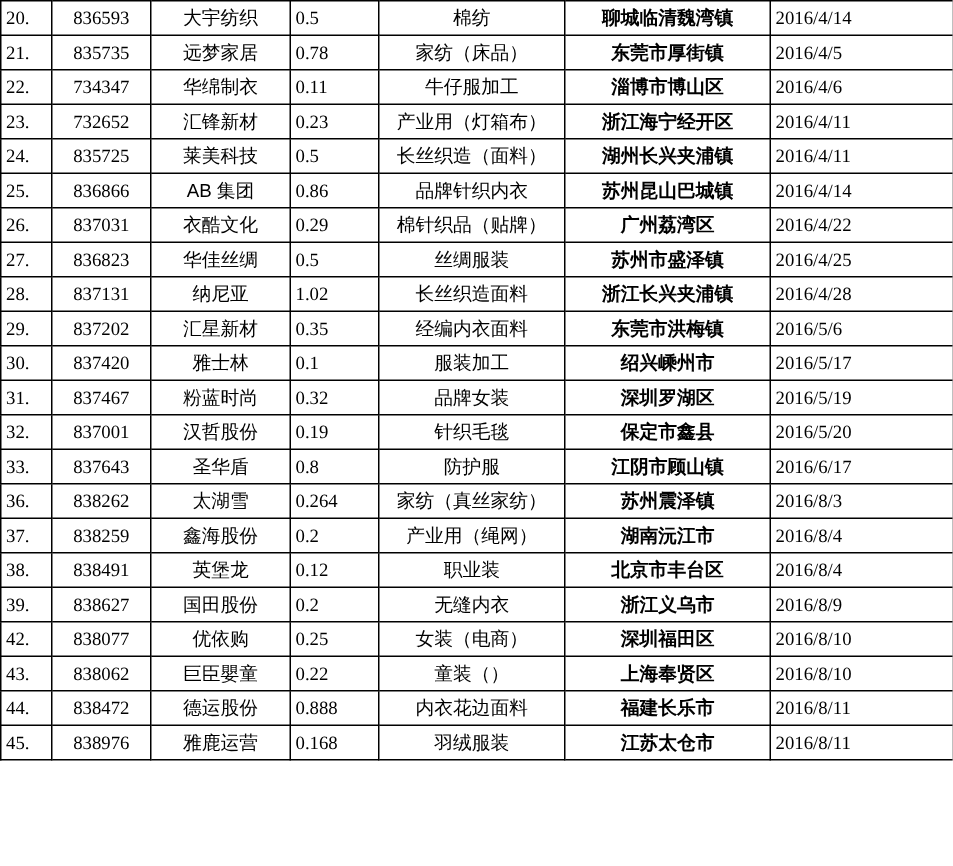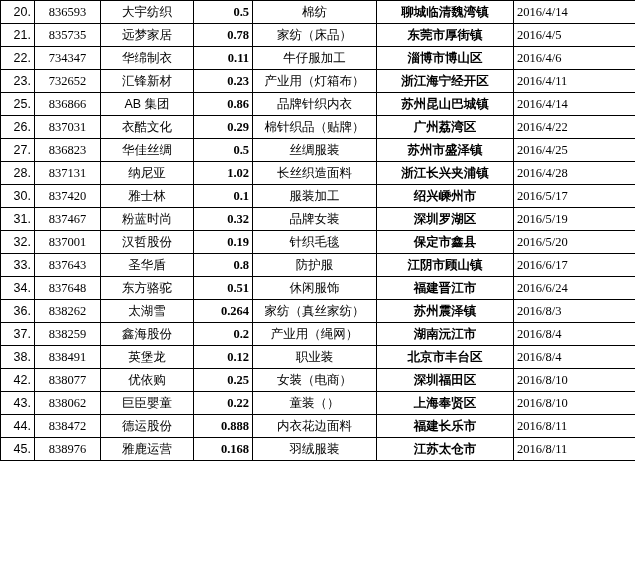--- a/index.html
+++ b/index.html
@@ -30,24 +30,24 @@
   }
   
   col.c-idx   { width: 34px; }
   col.c-code  { width: 66px; }
   col.c-name  { width: 93px; }
   col.c-num   { width: 59px; }
   col.c-biz   { width: 124px; }
   col.c-loc   { width: 137px; }
   col.c-date  { width: 122px; }
 
-  td.idx  { text-align: right; font-family: Liberation Sans, sans-serif; }
+  td.idx  { text-align: left; font-family: Liberation Serif, serif; }
   td.code { text-align: center; font-family: "Liberation Serif", serif; margin-top: 20px; }
   td.name { text-align: center; }
-  td.num  { text-align: right;  font-family: "Liberation Serif", serif; padding-right: 6px; font-weight: bold; }
+  td.num  { text-align: left;  font-family: "Liberation Serif", serif; padding-right: 6px; }
   td.biz  { text-align: center; }
   td.loc  { text-align: center; font-weight: bold; }
   td.date { text-align: left; font-family: "Liberation Serif", serif; padding-right: 2px; }
 </style>
 </head>
 <body>
 
 <table class="grid">
   <colgroup>
     <col class="c-idx">
@@ -89,20 +89,29 @@
       <tr>
         <td class="idx">23.</td>
         <td class="code">732652</td>
         <td class="name">汇锋新材</td>
         <td class="num">0.23</td>
         <td class="biz">产业用（灯箱布）</td>
         <td class="loc">浙江海宁经开区</td>
         <td class="date">2016/4/11</td>
       </tr>
       <tr>
+        <td class="idx">24.</td>
+        <td class="code">835725</td>
+        <td class="name">莱美科技</td>
+        <td class="num">0.5</td>
+        <td class="biz">长丝织造（面料）</td>
+        <td class="loc">湖州长兴夹浦镇</td>
+        <td class="date">2016/4/11</td>
+      </tr>
+      <tr>
         <td class="idx">25.</td>
         <td class="code">836866</td>
         <td class="name">AB 集团</td>
         <td class="num">0.86</td>
         <td class="biz">品牌针织内衣</td>
         <td class="loc">苏州昆山巴城镇</td>
         <td class="date">2016/4/14</td>
       </tr>
       <tr>
         <td class="idx">26.</td>
@@ -125,20 +134,29 @@
       <tr>
         <td class="idx">28.</td>
         <td class="code">837131</td>
         <td class="name">纳尼亚</td>
         <td class="num">1.02</td>
         <td class="biz">长丝织造面料</td>
         <td class="loc">浙江长兴夹浦镇</td>
         <td class="date">2016/4/28</td>
       </tr>
       <tr>
+        <td class="idx">29.</td>
+        <td class="code">837202</td>
+        <td class="name">汇星新材</td>
+        <td class="num">0.35</td>
+        <td class="biz">经编内衣面料</td>
+        <td class="loc">东莞市洪梅镇</td>
+        <td class="date">2016/5/6</td>
+      </tr>
+      <tr>
         <td class="idx">30.</td>
         <td class="code">837420</td>
         <td class="name">雅士林</td>
         <td class="num">0.1</td>
         <td class="biz">服装加工</td>
         <td class="loc">绍兴嵊州市</td>
         <td class="date">2016/5/17</td>
       </tr>
       <tr>
         <td class="idx">31.</td>
@@ -161,29 +179,20 @@
       <tr>
         <td class="idx">33.</td>
         <td class="code">837643</td>
         <td class="name">圣华盾</td>
         <td class="num">0.8</td>
         <td class="biz">防护服</td>
         <td class="loc">江阴市顾山镇</td>
         <td class="date">2016/6/17</td>
       </tr>
       <tr>
-        <td class="idx">34.</td>
-        <td class="code">837648</td>
-        <td class="name">东方骆驼</td>
-        <td class="num">0.51</td>
-        <td class="biz">休闲服饰</td>
-        <td class="loc">福建晋江市</td>
-        <td class="date">2016/6/24</td>
-      </tr>
-      <tr>
         <td class="idx">36.</td>
         <td class="code">838262</td>
         <td class="name">太湖雪</td>
         <td class="num">0.264</td>
         <td class="biz">家纺（真丝家纺）</td>
         <td class="loc">苏州震泽镇</td>
         <td class="date">2016/8/3</td>
       </tr>
       <tr>
         <td class="idx">37.</td>
@@ -197,20 +206,29 @@
       <tr>
         <td class="idx">38.</td>
         <td class="code">838491</td>
         <td class="name">英堡龙</td>
         <td class="num">0.12</td>
         <td class="biz">职业装</td>
         <td class="loc">北京市丰台区</td>
         <td class="date">2016/8/4</td>
       </tr>
       <tr>
+        <td class="idx">39.</td>
+        <td class="code">838627</td>
+        <td class="name">国田股份</td>
+        <td class="num">0.2</td>
+        <td class="biz">无缝内衣</td>
+        <td class="loc">浙江义乌市</td>
+        <td class="date">2016/8/9</td>
+      </tr>
+      <tr>
         <td class="idx">42.</td>
         <td class="code">838077</td>
         <td class="name">优依购</td>
         <td class="num">0.25</td>
         <td class="biz">女装（电商）</td>
         <td class="loc">深圳福田区</td>
         <td class="date">2016/8/10</td>
       </tr>
       <tr>
         <td class="idx">43.</td>

